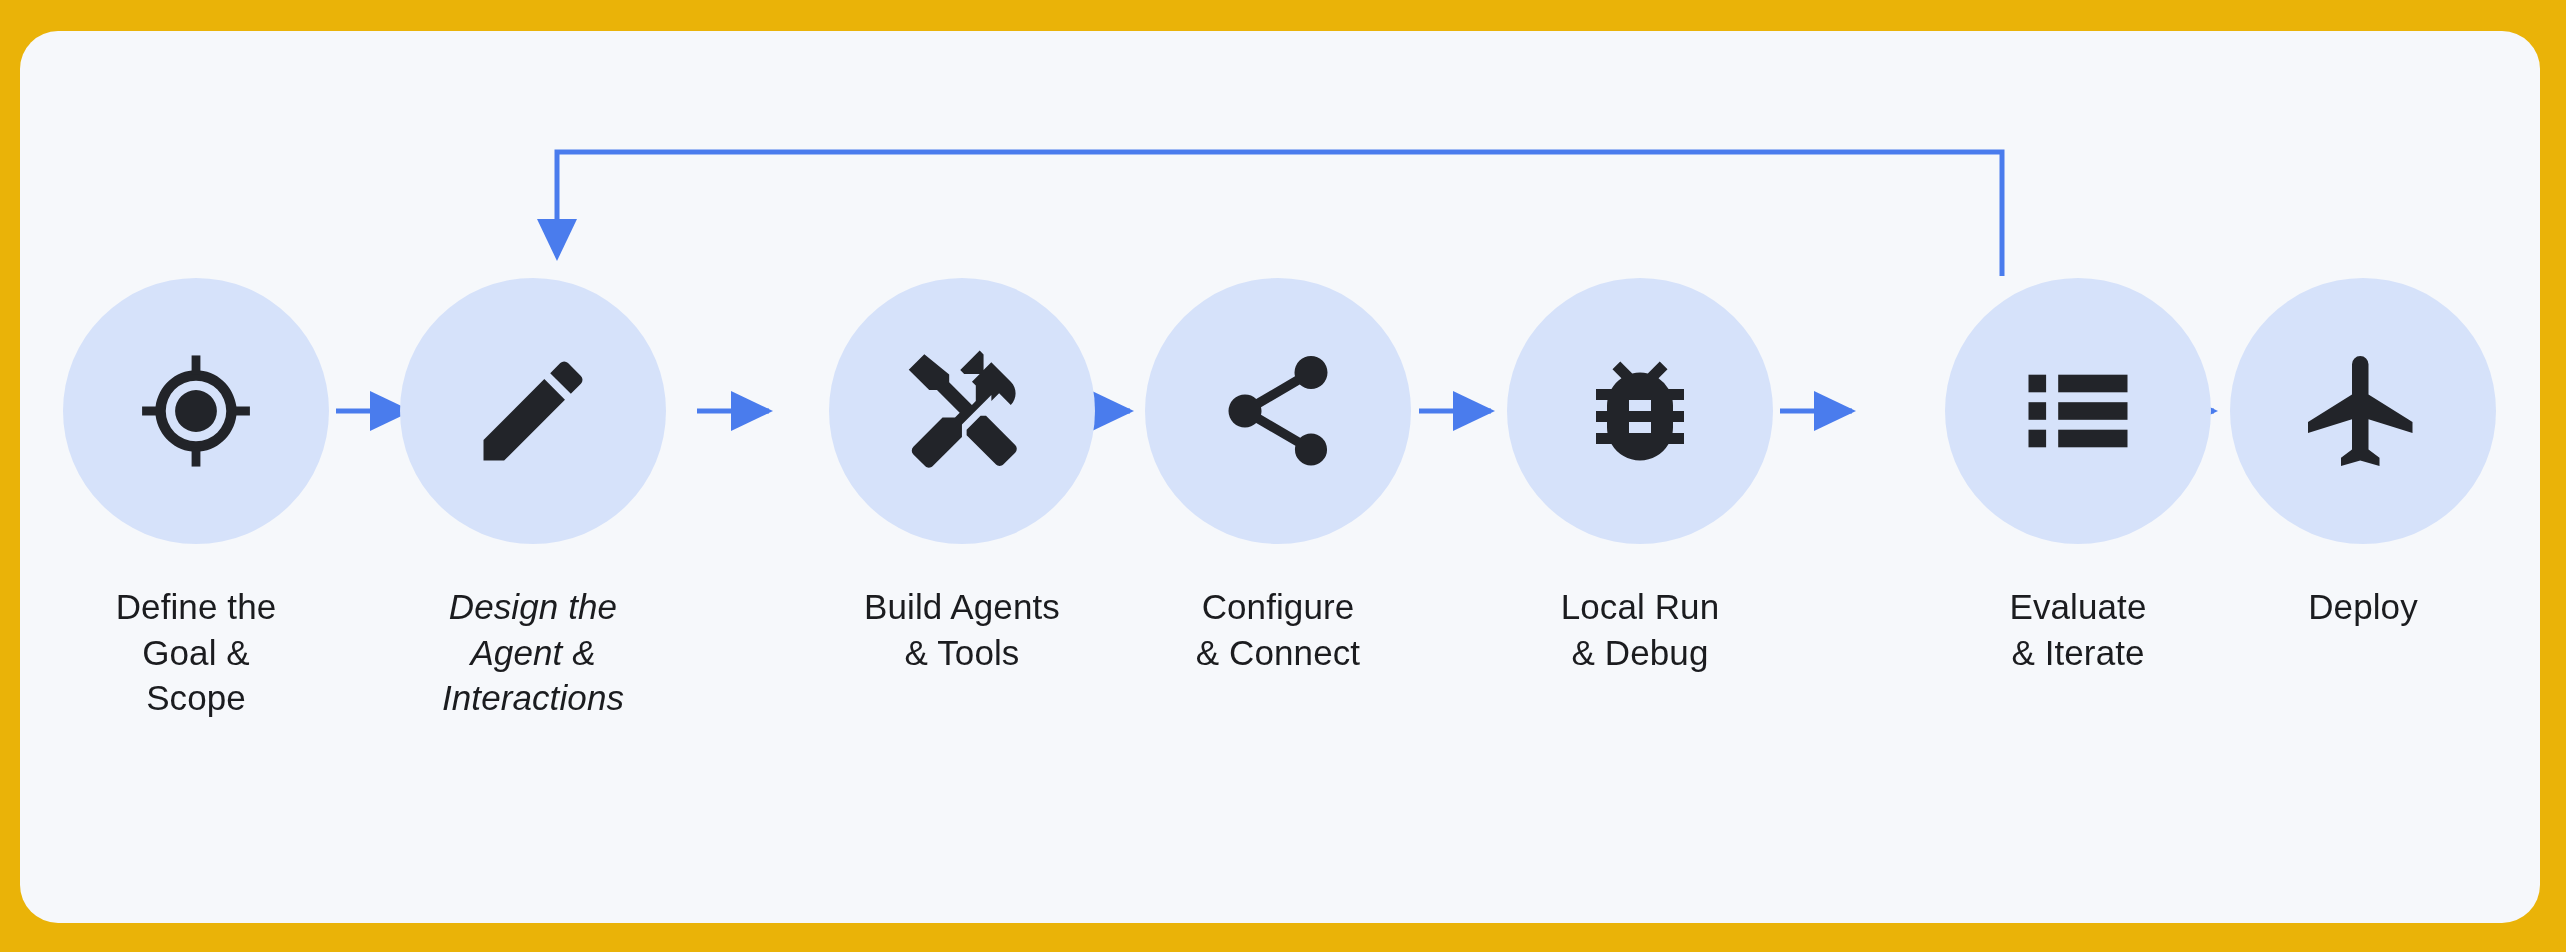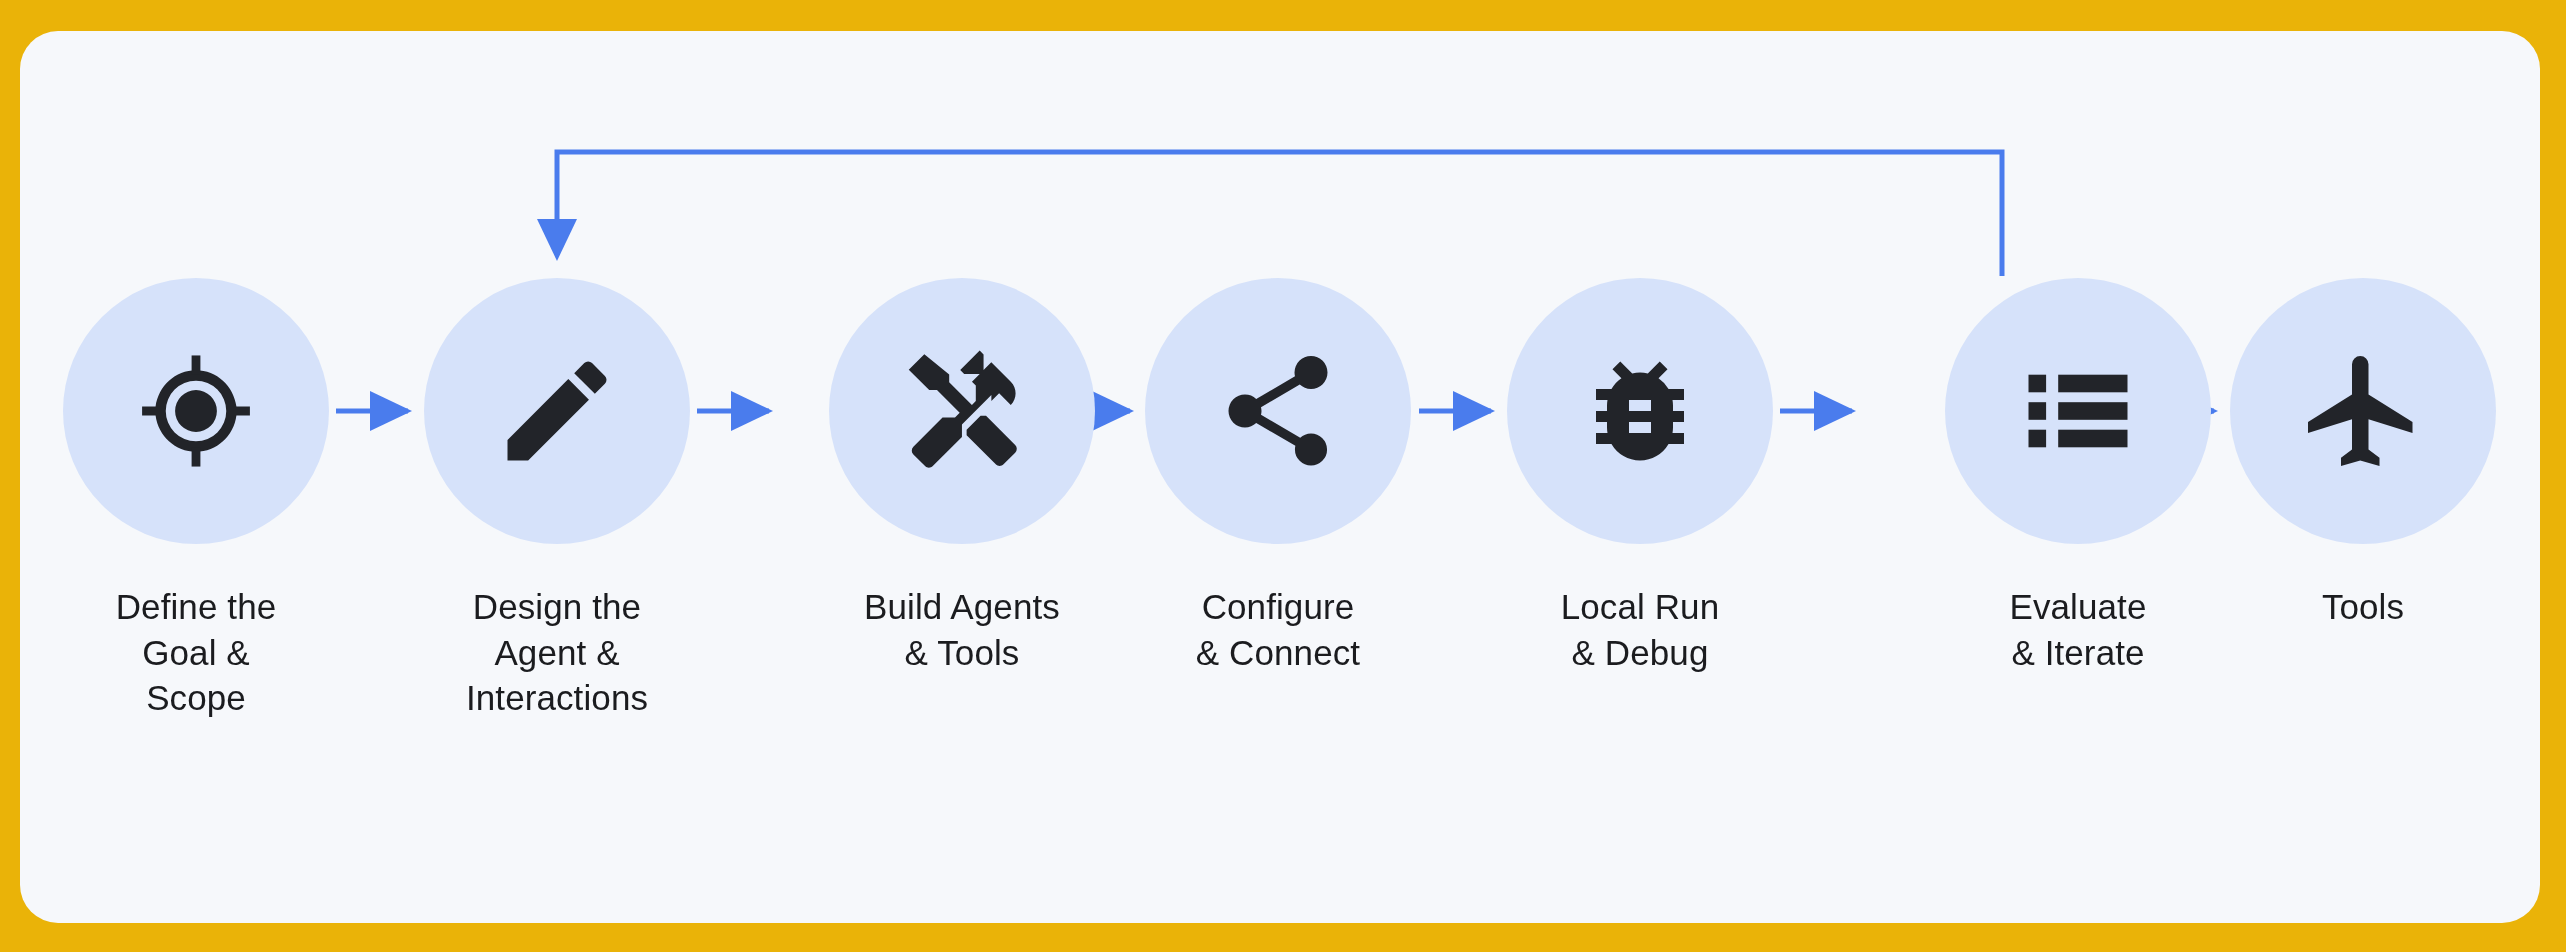--- a/index.html
+++ b/index.html
@@ -133,21 +133,21 @@
               <rect x="11.2" y="18.7" width="1.6" height="3.4"></rect>
             </g>
           </svg>
         </span>
       </div>
       <div class="step-label">Define the
 Goal &amp;
 Scope</div>
     </div>
 
-    <div class="step" style="left:424px;">
+    <div class="step" style="left:400px;font-style:italic;">
       <div class="step-circle">
         <span class="step-icon">
           <svg viewBox="0 0 24 24">
             <path class="glyph" d="M3 17.25V21h3.75L17.81 9.94l-3.75-3.75L3 17.25zM20.71 7.04a1 1 0 0 0 0-1.41l-2.34-2.34a1 1 0 0 0-1.41 0l-1.83 1.83 3.75 3.75 1.83-1.83z"></path>
           </svg>
         </span>
       </div>
       <div class="step-label">Design the
 Agent &amp;
 Interactions</div>
@@ -213,17 +213,17 @@
     </div>
 
     <div class="step" style="left:2230px;">
       <div class="step-circle">
         <span class="step-icon">
           <svg viewBox="0 0 24 24">
             <path class="glyph" d="M21 16v-2l-8-5V3.5a1.5 1.5 0 0 0-3 0V9l-8 5v2l8-2.5V19l-2 1.5V22l3.5-1 3.5 1v-1.5L13 19v-5.5L21 16z"></path>
           </svg>
         </span>
       </div>
-      <div class="step-label">Tools</div>
+      <div class="step-label">Deploy</div>
     </div>
 
   </div>
 </div>
 
 </body></html>

